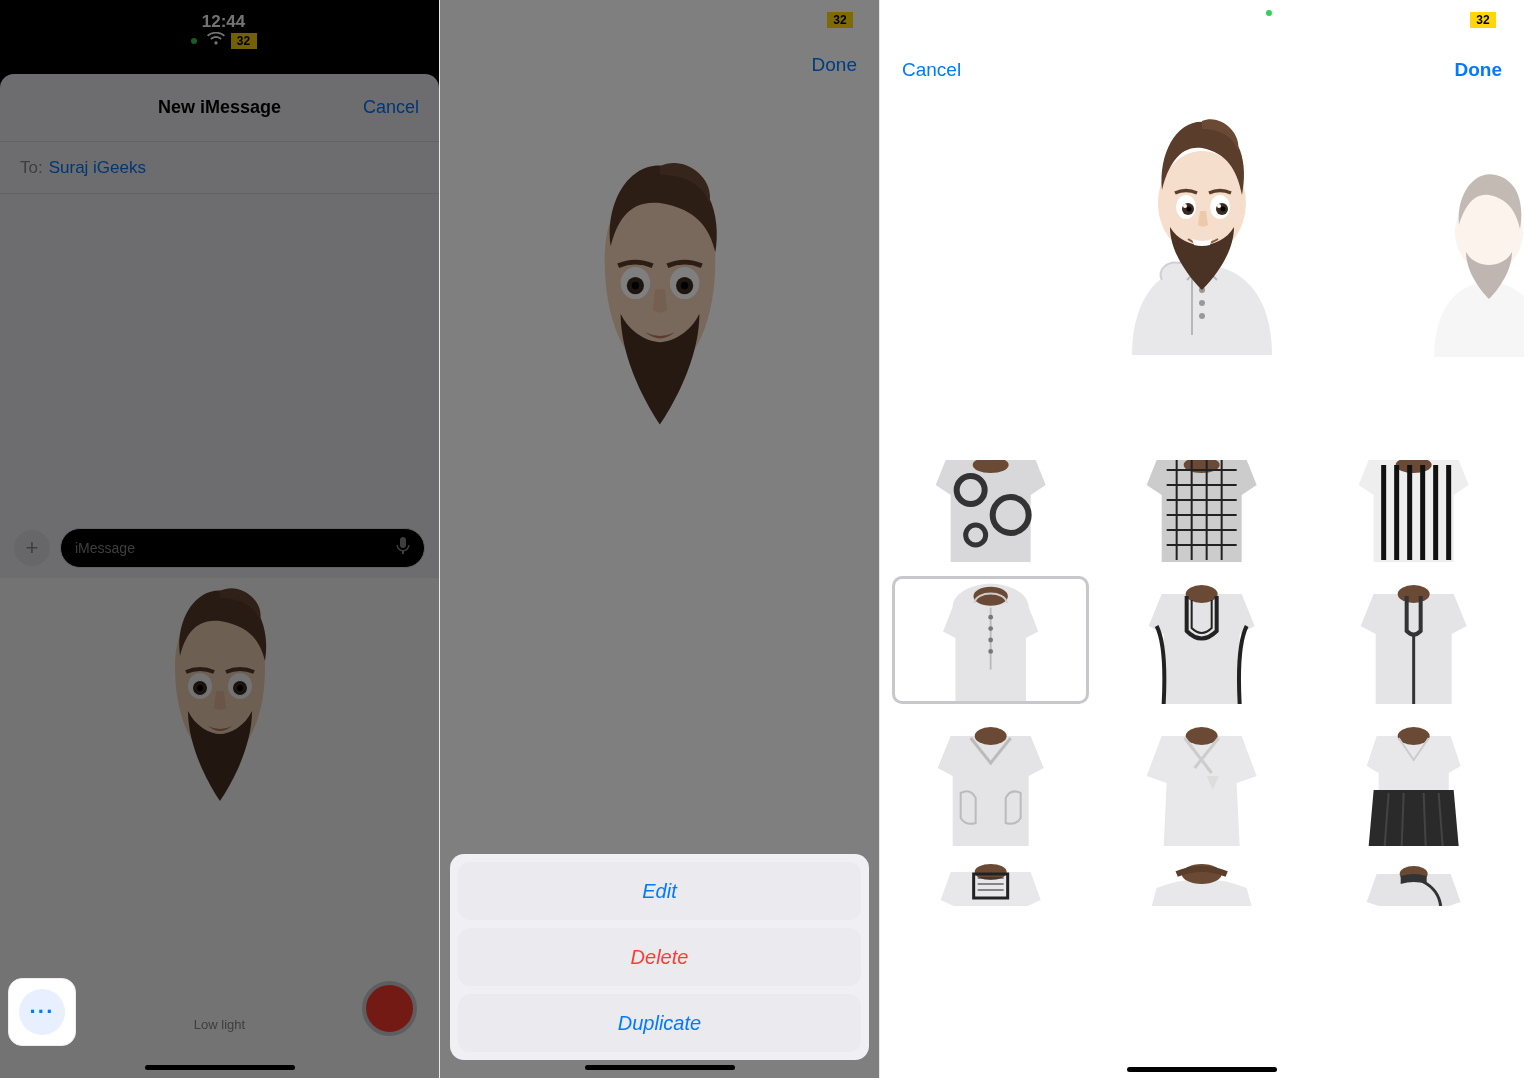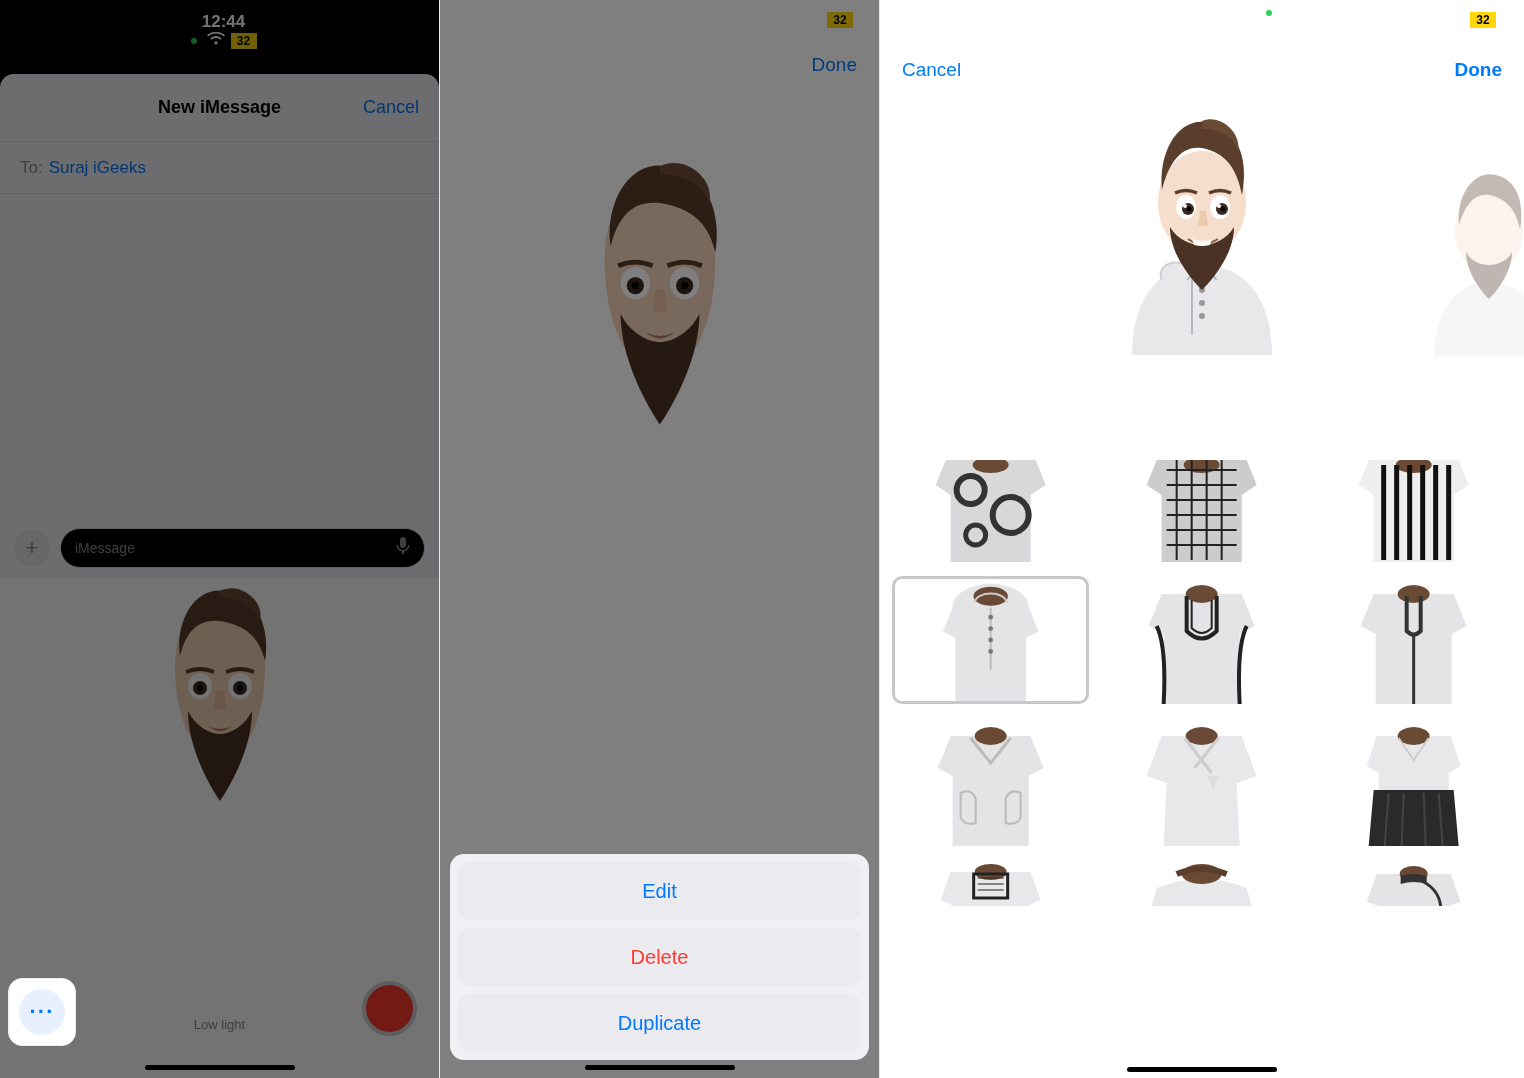--- a/index.html
+++ b/index.html
@@ -118,21 +118,21 @@
 .p2-memoji svg { width: 100%; height: 100%; }
 .p2-dim { position: absolute; inset: 0; background: rgba(0,0,0,0.5); z-index: 4; }
 .p2-sheet {
   position: absolute; bottom: 18px; left: 10px; right: 10px; z-index: 6;
   background: #f0f0f4; border-radius: 14px; padding: 8px;
   display: flex; flex-direction: column; gap: 8px;
 }
 .p2-action {
   background: #eaeaef; border-radius: 12px; height: 58px;
   display: flex; align-items: center; justify-content: center;
-  font-size: 20px; color: #007aff;
+  font-size: 20px; color: #007aff; font-style: italic;
 }
 .p2-action.destructive { color: #ff3b30; }
 
 
 .p3-statusbar {
   position: absolute; top: 12px; right: 28px; display: flex; gap: 6px; align-items: center;
 }
 .p3-gdot { position: absolute; top: 10px; left: 50%; transform: translateX(64px); width: 6px; height: 6px; background: #30d158; border-radius: 50%; }
 .p3-nav {
   position: absolute; top: 50px; left: 0; right: 0; height: 40px;

